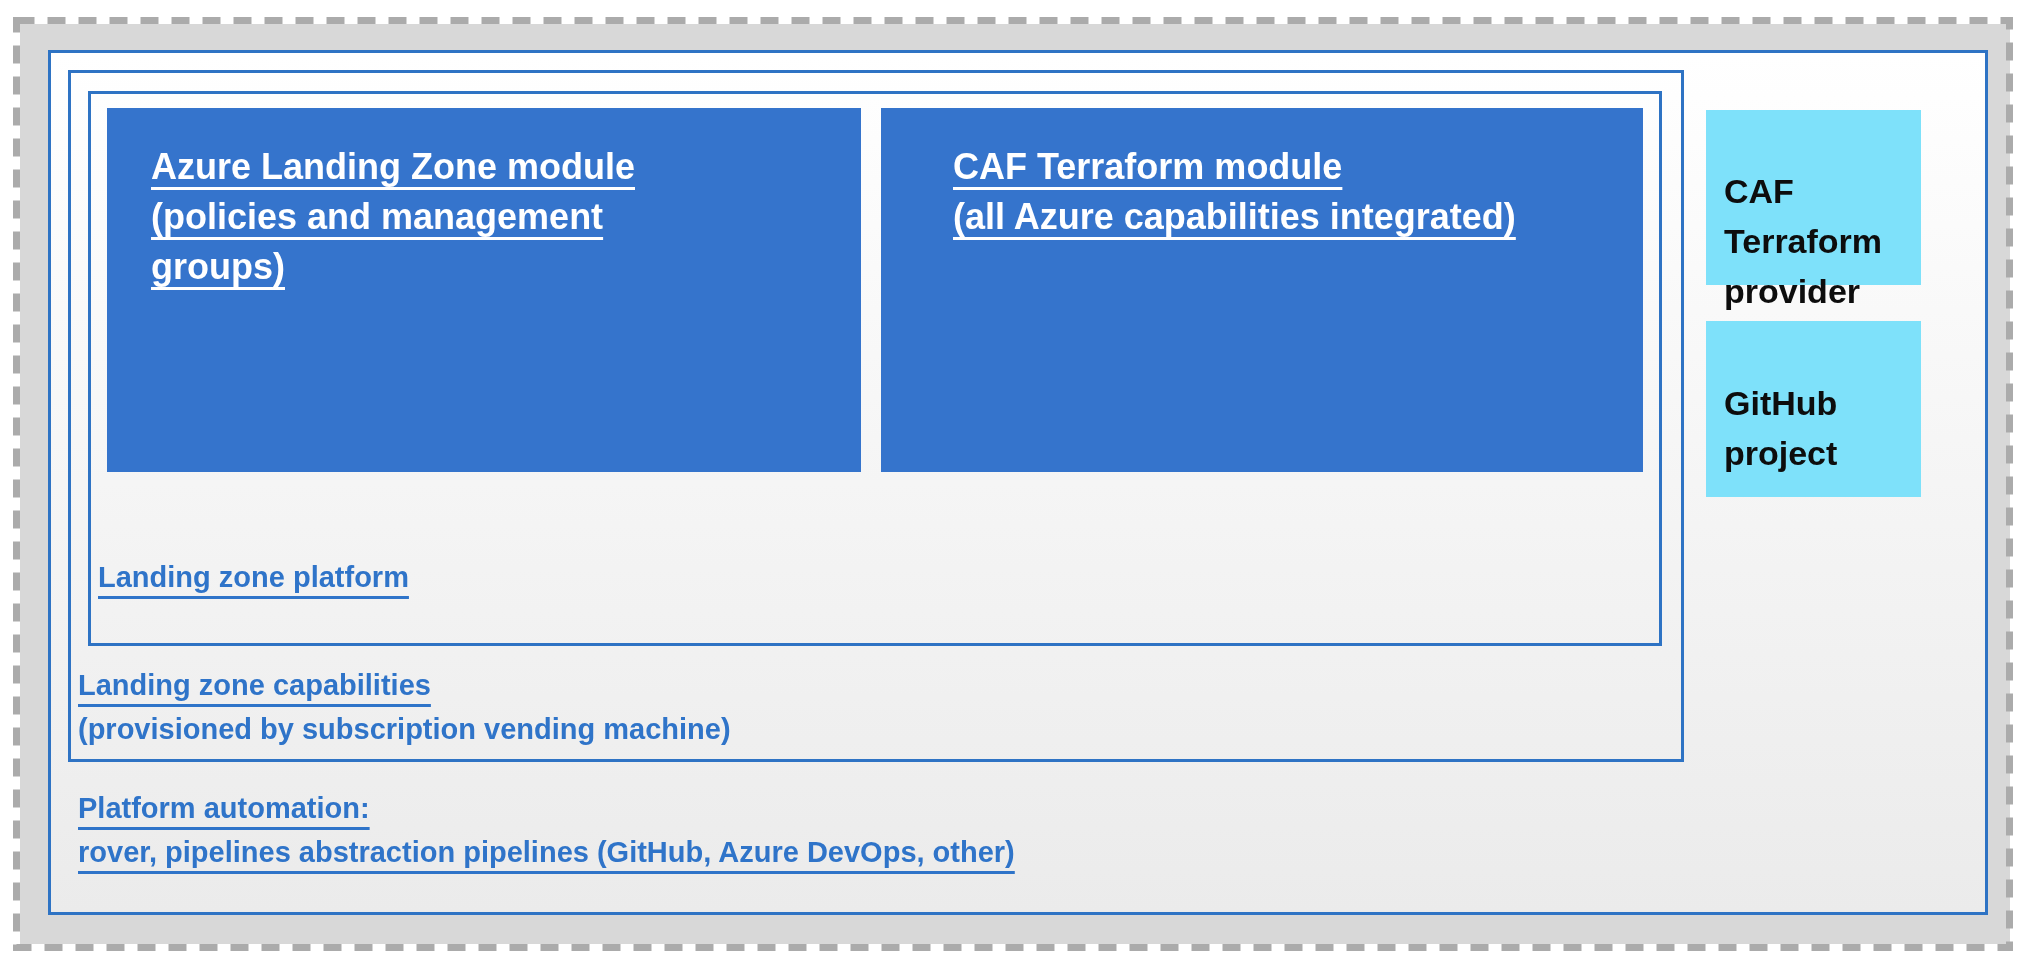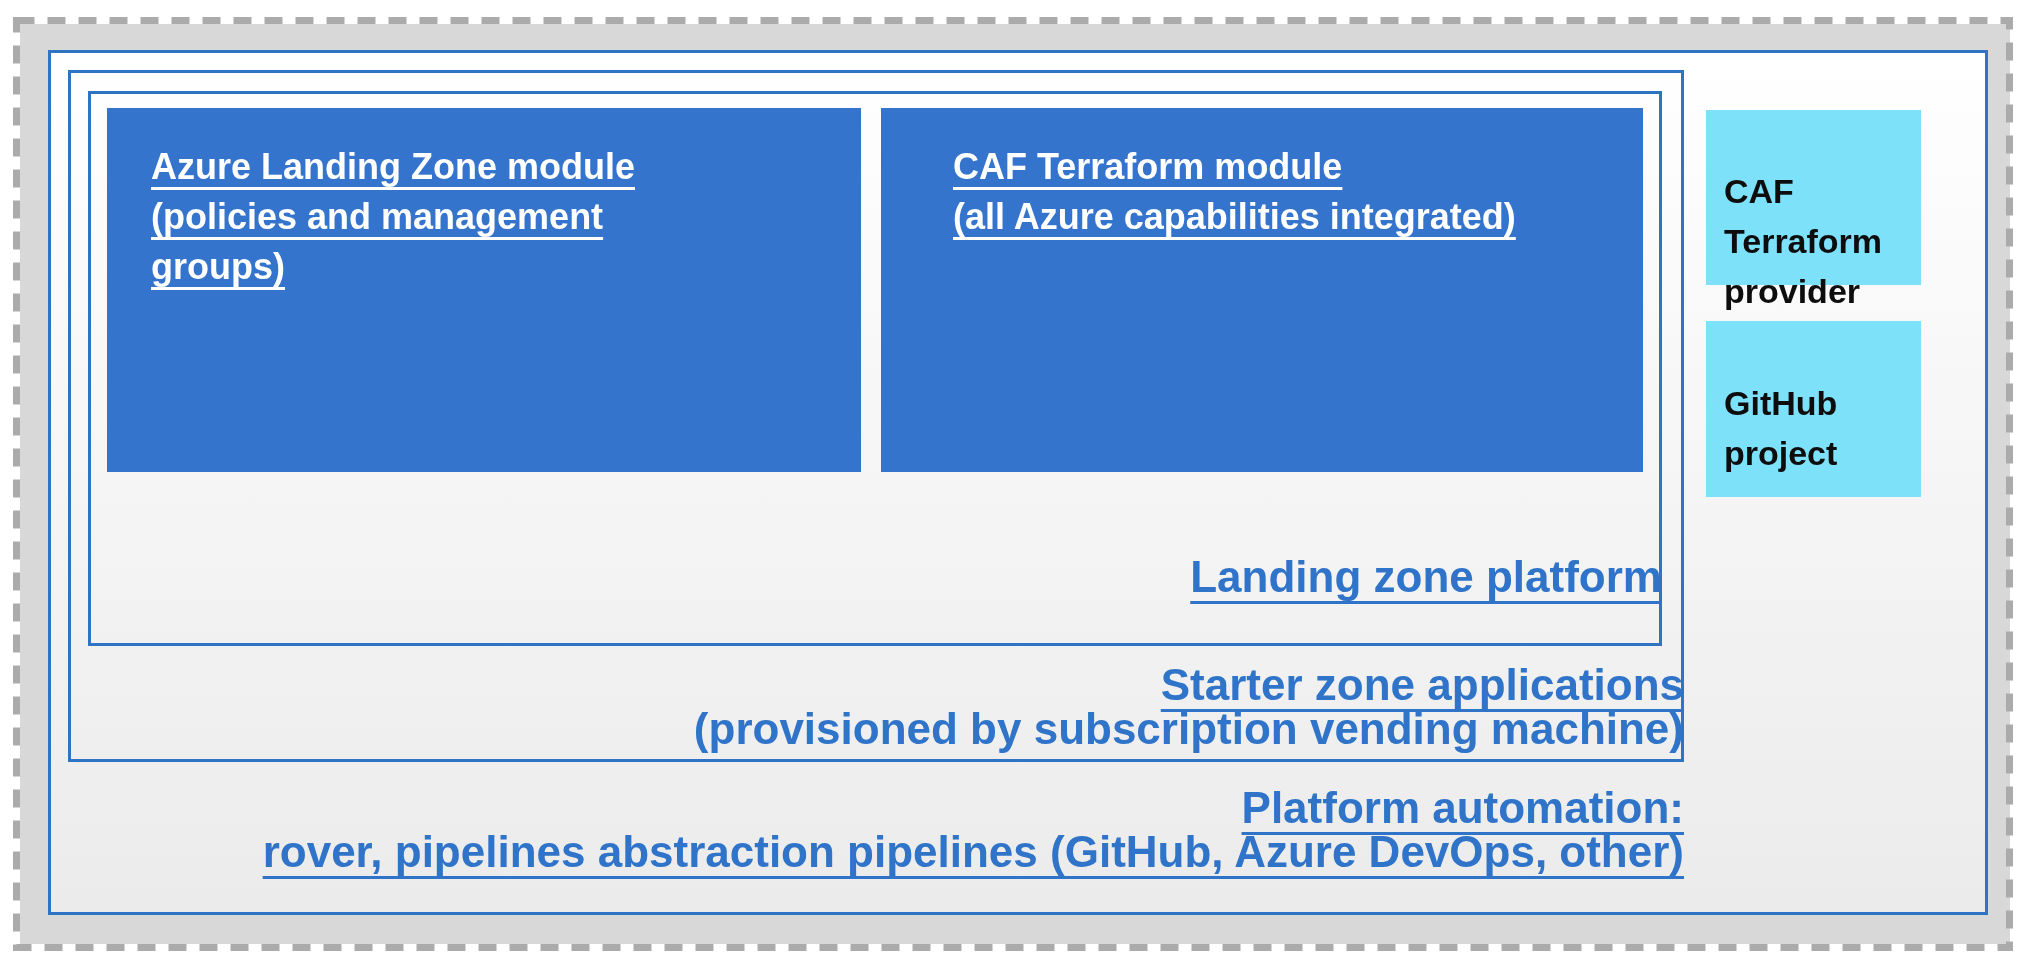--- a/index.html
+++ b/index.html
@@ -41,22 +41,23 @@
   .module-title{
     padding:34px 18px 0 44px;
     color:#ffffff;font-size:36px;font-weight:700;line-height:50px;
     white-space:pre-line;
     text-decoration:underline;
     text-decoration-thickness:3px;
     text-underline-offset:8px;
   }
   
   .link-label{
-    color:#2f74c9;font-size:44px;font-weight:700;line-height:44px;
-    text-align:right;
+    color:#2f74c9;font-size:29px;font-weight:700;line-height:44px;
+    text-align:left;
+    padding-left:10px;
   }
   .underlined{
     text-decoration:underline;
     text-decoration-thickness:3px;
     text-underline-offset:9px;
   }
   .platform-label{left:88px;width:1574px;top:555px;}
   .apps-label{left:68px;width:1616px;top:663px;}
   .automation-label{left:68px;width:1616px;top:786px;}
   .label-line{display:block;}
@@ -87,21 +88,21 @@
   </div>
 
   <div class="abs module-rect m2">
     <div class="module-title">CAF Terraform module
 (all Azure capabilities integrated)</div>
   </div>
 
   <div class="abs link-label underlined platform-label">Landing zone platform</div>
 
   <div class="abs link-label apps-label">
-    <span class="label-line underlined">Starter zone applications</span>
+    <span class="label-line underlined">Landing zone capabilities</span>
     <span class="label-line">(provisioned by subscription vending machine)</span>
   </div>
 
   <div class="abs link-label automation-label">
     <span class="label-line underlined">Platform automation:</span>
     <span class="label-line underlined">rover, pipelines abstraction pipelines (GitHub, Azure DevOps, other)</span>
   </div>
 
   <div class="abs side-box b1">
     <span>CAF

